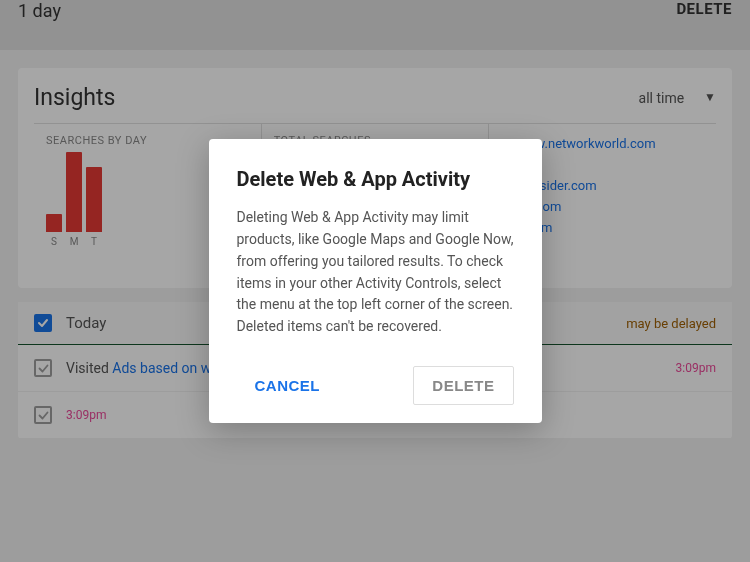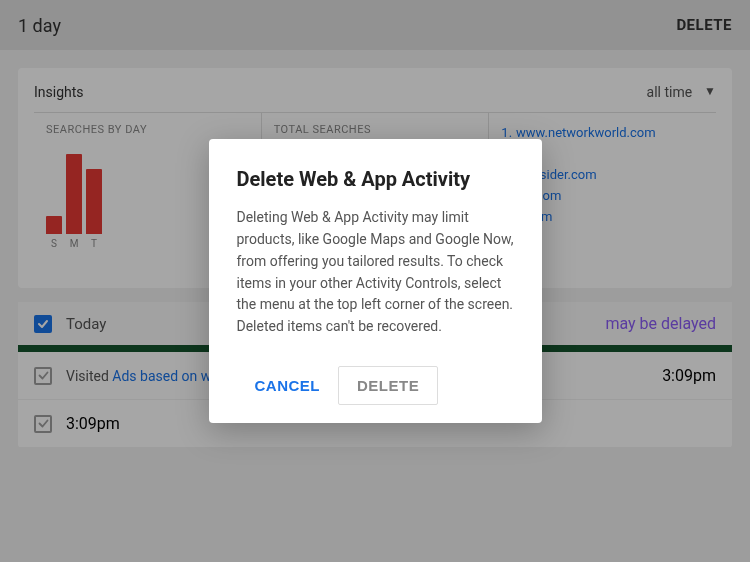--- a/index.html
+++ b/index.html
@@ -9,21 +9,21 @@
       width: 750px;
       height: 562px;
       overflow: hidden;
       position: relative;
     }
 
     
     .top-bar {
       background: #e0e0e0;
       display: flex;
-      align-items: center;
+      align-items: flex-start;
       justify-content: space-between;
       padding: 0 18px;
       height: 50px;
     }
     .top-bar-title {
       font-size: 18px;
       color: #333;
     }
     .top-bar-delete {
       font-size: 15px;
@@ -49,26 +49,26 @@
       height: 220px;
       position: relative;
     }
     .insights-header {
       display: flex;
       justify-content: space-between;
       align-items: center;
       margin-bottom: 12px;
     }
     .insights-title {
-      font-size: 14px;
+      font-size: 23px;
       color: #333;
     }
     .insights-filter {
       display: flex;
-      gap: 12px;
+      gap: 20px;
       color: #555;
       font-size: 14px;
       cursor: pointer;
     }
     .insights-filter-arrow {
       font-size: 12px;
       color: #555;
     }
 
     .insights-columns {
@@ -81,21 +81,21 @@
       padding: 10px 12px 0 12px;
       border-right: 1px solid #e0e0e0;
     }
     .insights-col:last-child {
       border-right: none;
     }
     .col-label {
       font-size: 11px;
       color: #888;
       letter-spacing: 0.5px;
-      margin-bottom: 23px;
+      margin-bottom: 10px;
     }
 
     
     .bar-chart {
       display: flex;
       align-items: flex-end;
       gap: 4px;
       height: 90px;
       margin-bottom: 6px;
     }
@@ -136,21 +136,21 @@
 
     
     .today-section {
       background: #fff;
       border-radius: 4px;
     }
     .today-header {
       display: flex;
       align-items: center;
       padding: 12px 16px;
-      border-bottom: 7px solid #14532d;
+      border-bottom: 1px solid #14532d;
       background: #f9f9f9;
     }
     .today-checkbox {
       width: 18px;
       height: 18px;
       background: #1a73e8;
       border-radius: 2px;
       display: flex;
       align-items: center;
       justify-content: center;
@@ -160,22 +160,22 @@
     .today-checkbox svg {
       width: 12px;
       height: 12px;
     }
     .today-label {
       font-size: 15px;
       color: #555;
       flex: 1;
     }
     .today-delay {
-      font-size: 16px;
-      color: #8b5cf6;
+      font-size: 13px;
+      color: #a16207;
     }
 
     .activity-item {
       display: flex;
       align-items: center;
       padding: 14px 16px;
       border-bottom: 1px solid #f1f1f1;
     }
     .activity-checkbox {
       width: 18px;
@@ -200,22 +200,22 @@
     .activity-text {
       font-size: 14px;
       color: #555;
       flex: 1;
     }
     .activity-text a {
       color: #1a73e8;
       text-decoration: none;
     }
     .activity-time {
-      font-size: 16px;
-      color: #000000;
+      font-size: 12px;
+      color: #ec4899;
     }
 
     
     .overlay {
       position: absolute;
       top: 0; left: 0; right: 0; bottom: 0;
       background: rgba(0,0,0,0.35);
       display: flex;
       align-items: center;
       justify-content: center;
@@ -235,21 +235,21 @@
       margin-bottom: 16px;
     }
     .dialog-body {
       font-size: 14px;
       color: #555;
       line-height: 1.55;
       margin-bottom: 28px;
     }
     .dialog-actions {
       display: flex;
-      justify-content: flex-start;
+      justify-content: space-between;
       gap: 0;
     }
     .dialog-cancel {
       font-size: 15px;
       font-weight: bold;
       color: #1a73e8;
       background: none;
       border: none;
       padding: 10px 18px;
       cursor: pointer;

